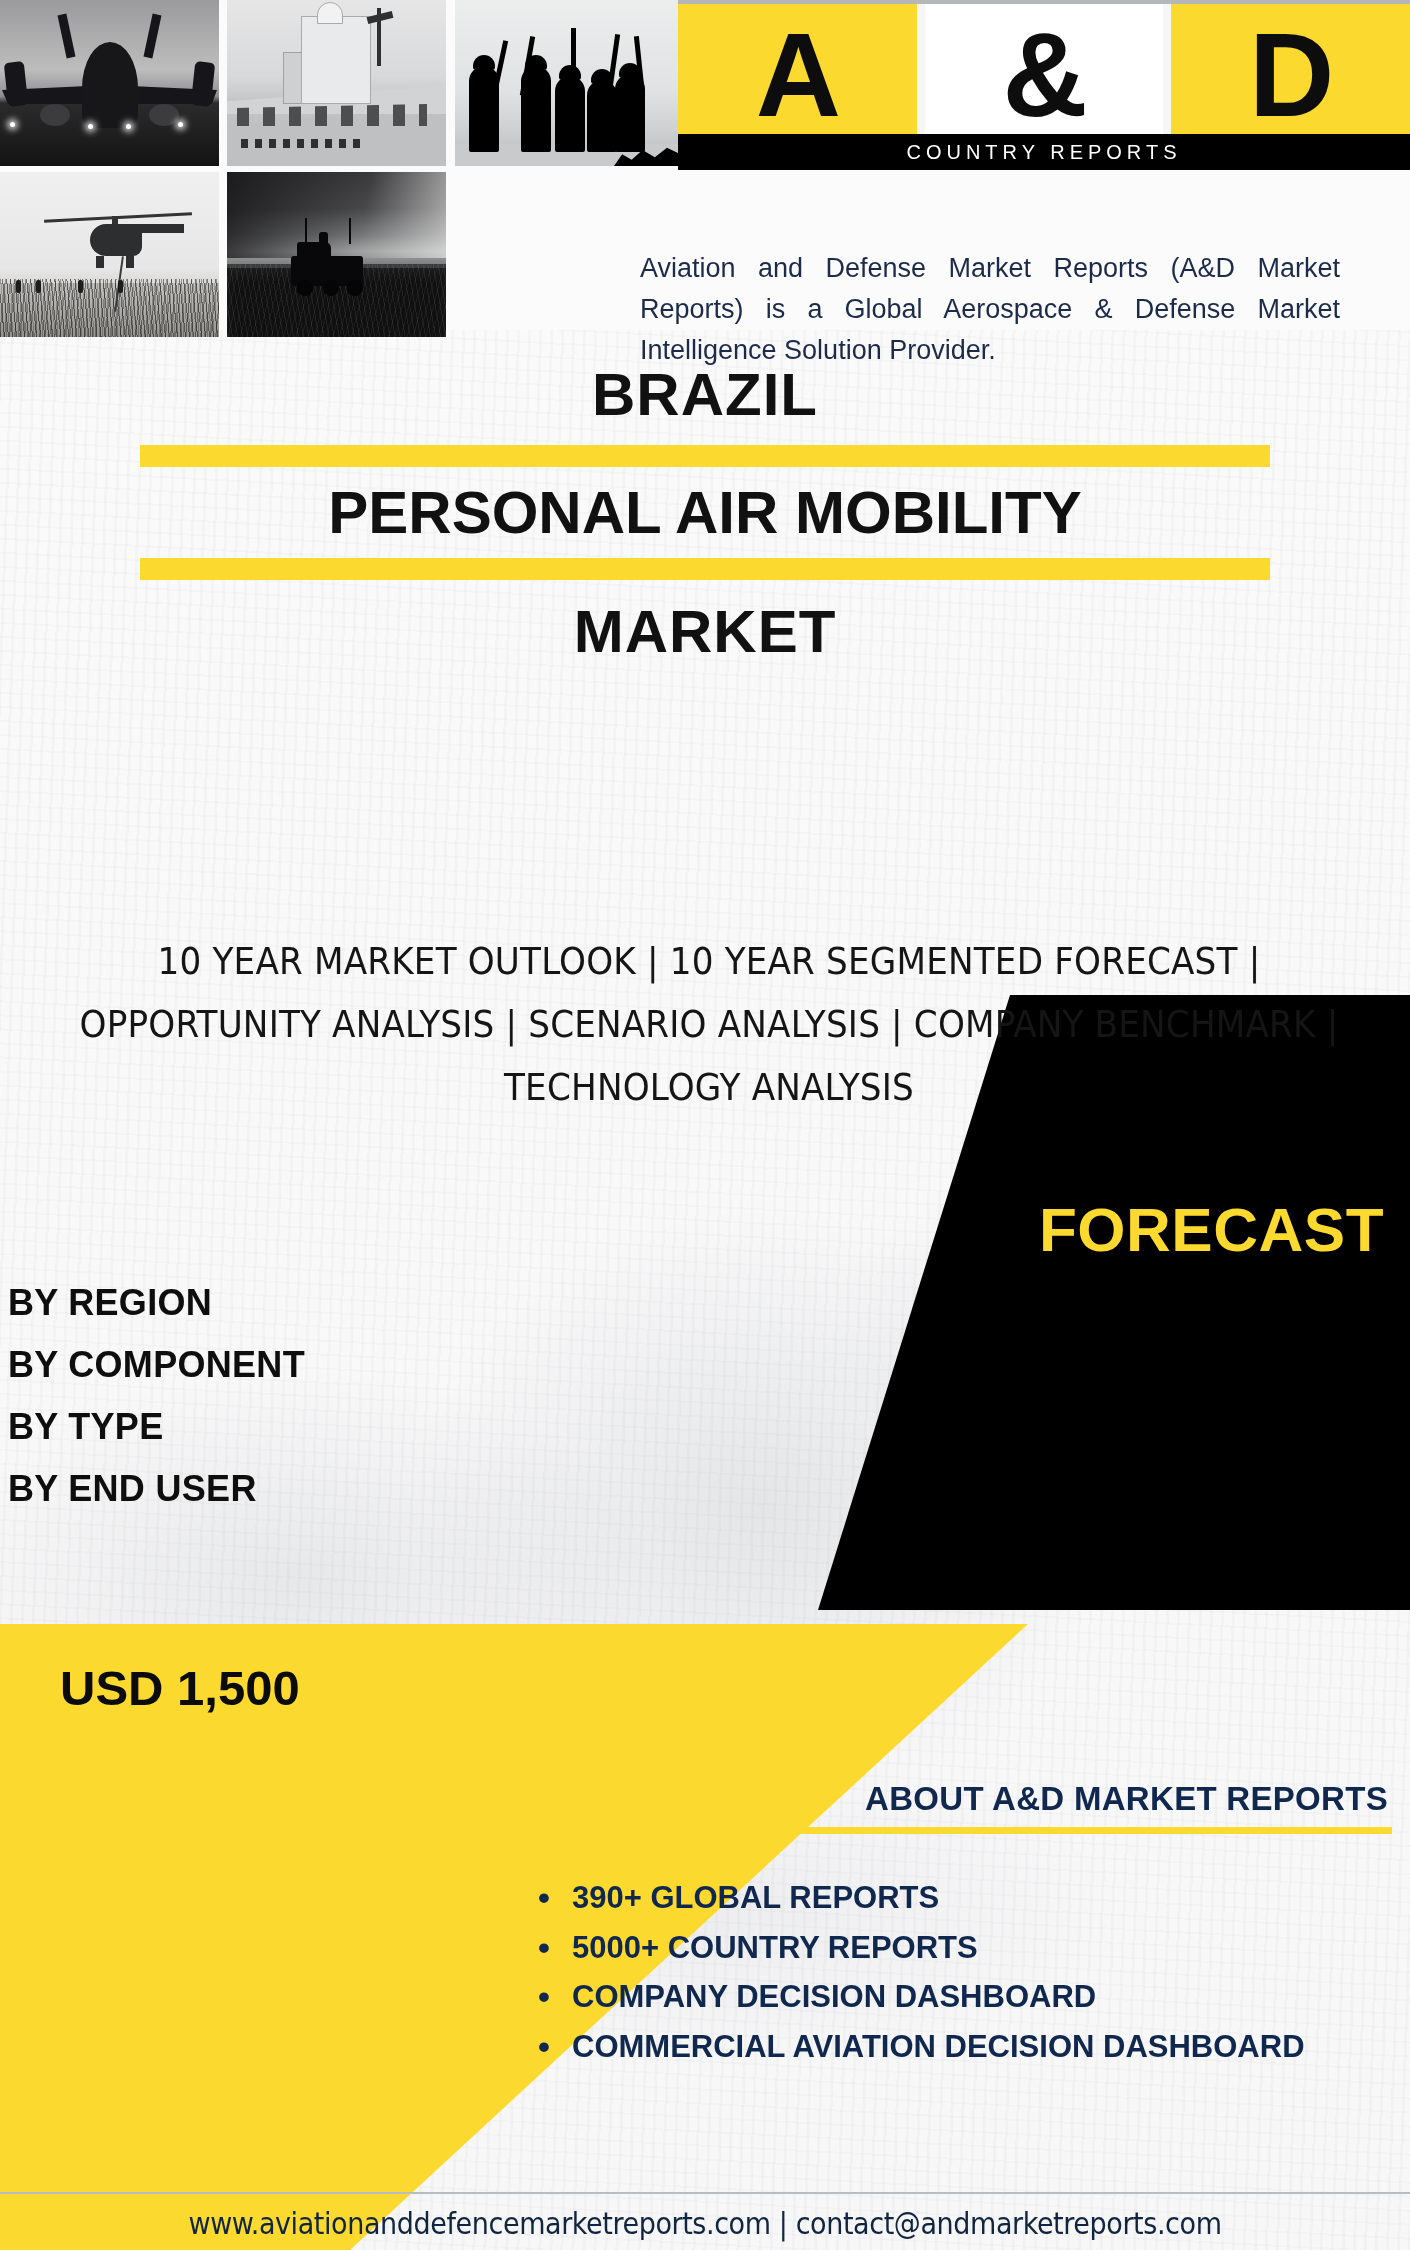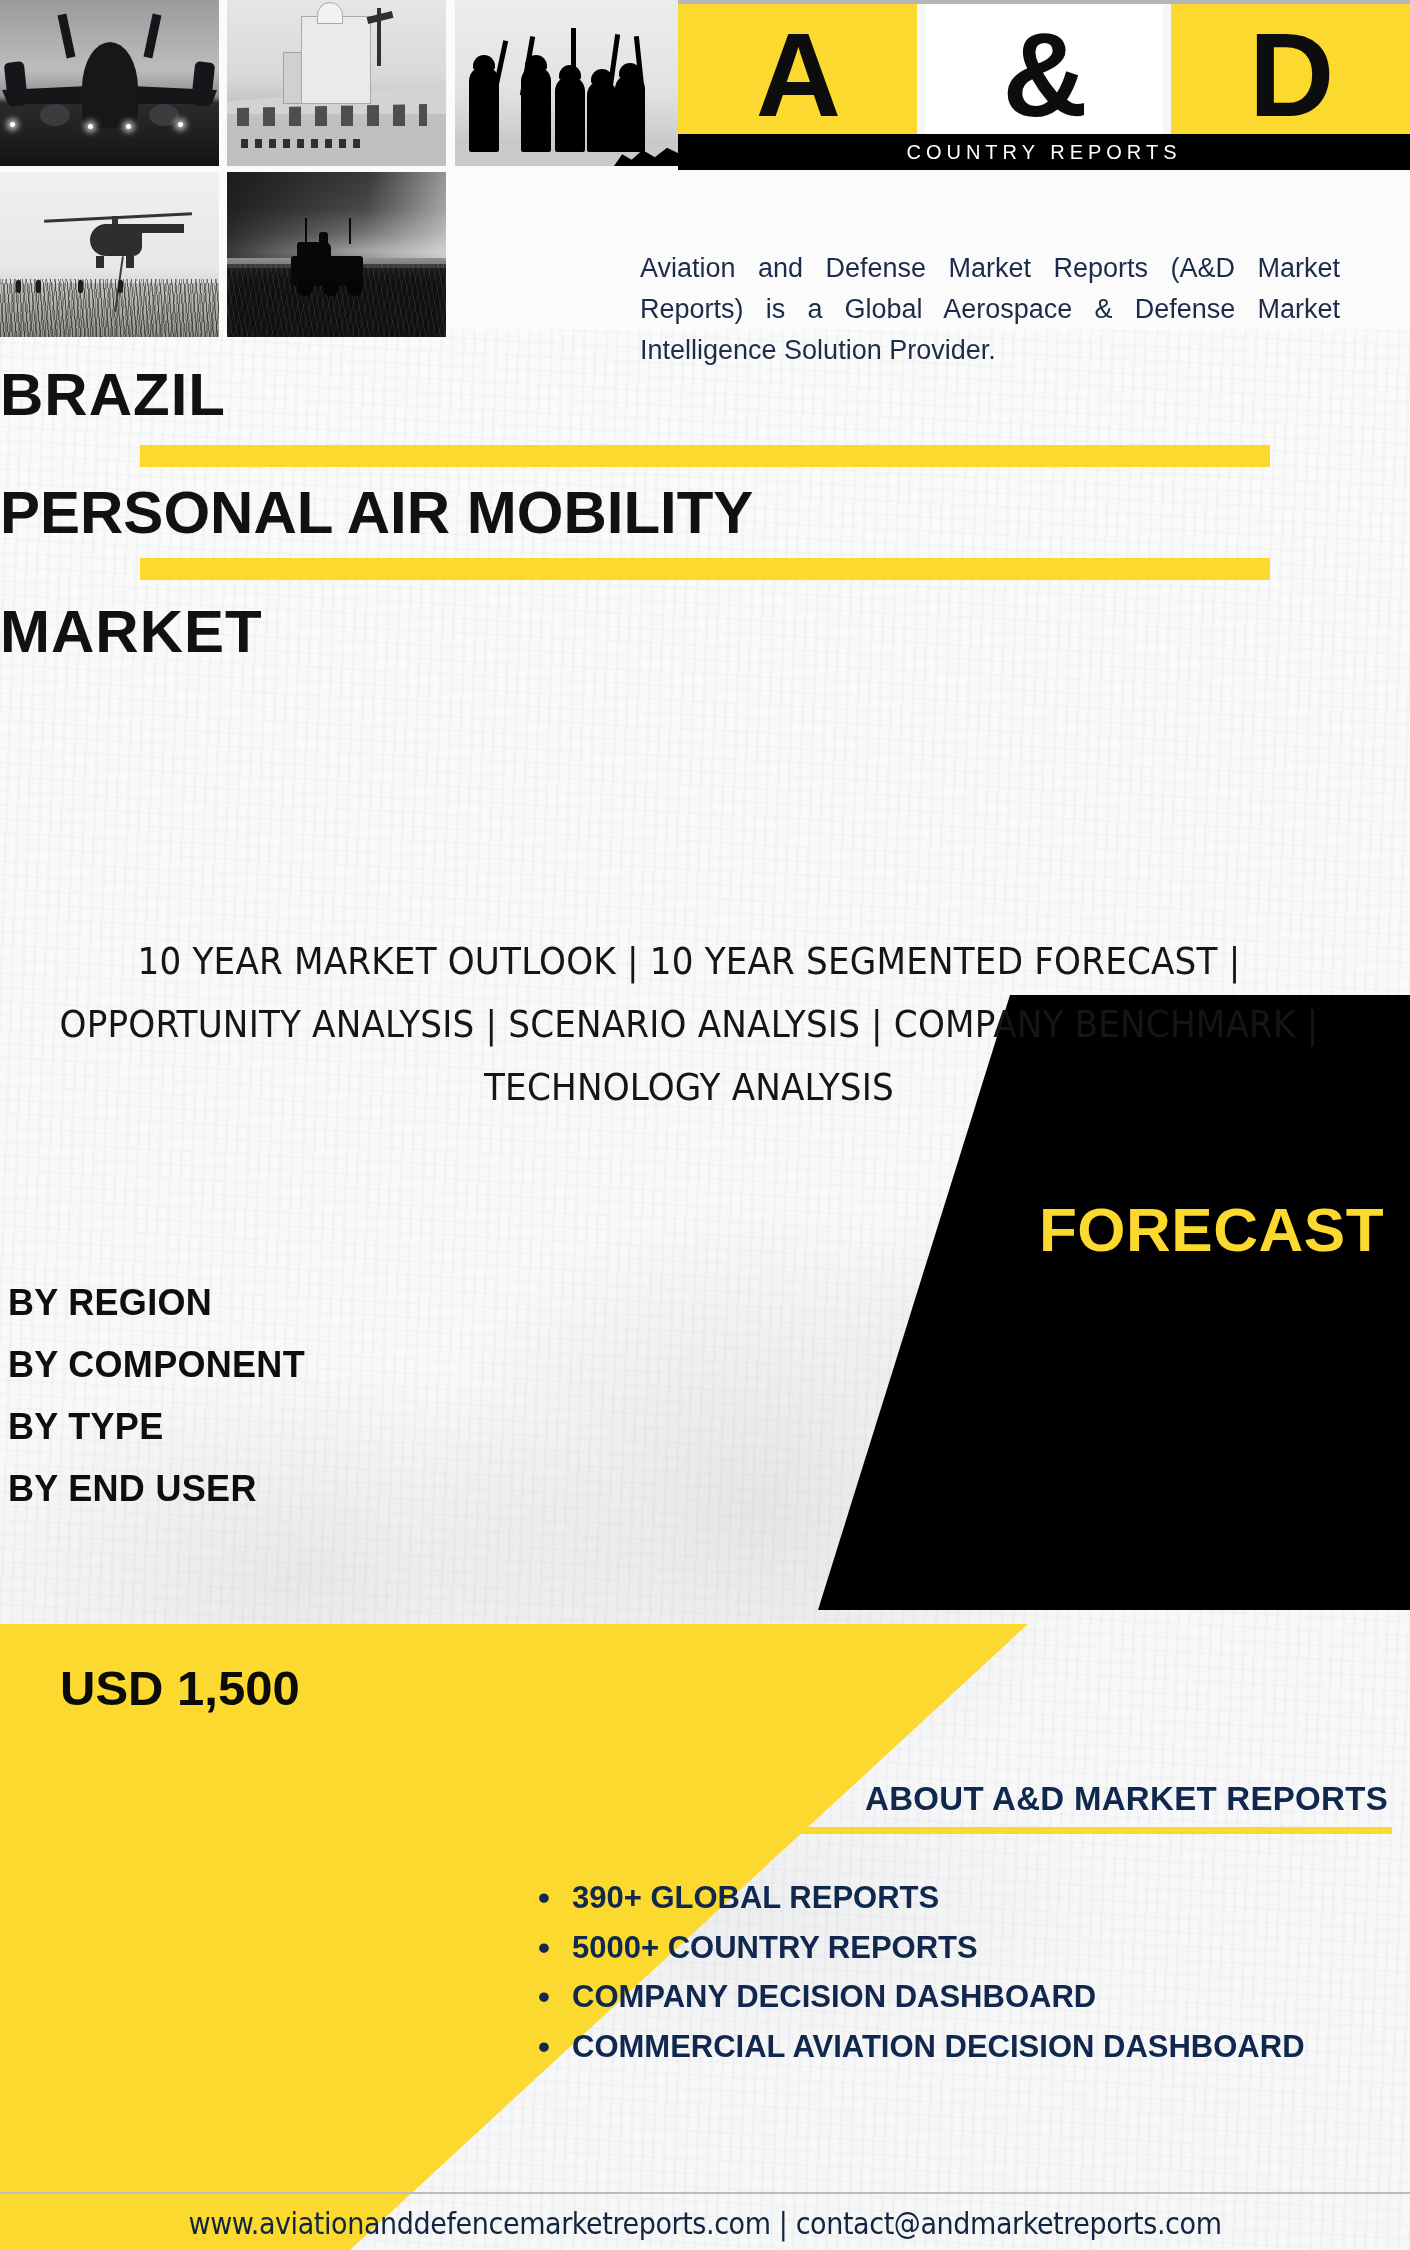--- a/index.html
+++ b/index.html
@@ -129,28 +129,28 @@
   .logo-bar{ position:absolute; left:0; bottom:0; width:732px; height:36px; background:#000;
     display:flex; align-items:center; justify-content:center; }
   .logo-bar span{ color:#fff; font-size:20px; letter-spacing:5px; font-weight:400; }
   .logo-topline{ position:absolute; left:0; top:0; width:732px; height:4px; background:#b5b6b7; }
 
   
   .intro{ position:absolute; left:640px; top:248px; width:700px; z-index:5;
     font-size:27px; line-height:1.52; color:#1d2b4a; text-align:justify; }
 
   
-  .titlewrap{ position:absolute; left:0; top:360px; width:1410px; z-index:5; text-align:left; }
+  .titlewrap{ position:absolute; left:0; top:360px; width:1410px; z-index:5; text-align:center; }
   .t-country{ font-size:60px; font-weight:bold; letter-spacing:1px; color:#111; line-height:1.18; }
   .ybar{ height:22px; background:#fcd92e; margin:14px 140px; }
   .t-main{ font-size:60px; font-weight:bold; letter-spacing:0px; color:#111; line-height:1.05; }
   .t-market{ font-size:60px; font-weight:bold; letter-spacing:1px; color:#111; line-height:1.25; }
 
   
-  .subtitle{ position:absolute; left:14px; top:930px; width:1350px; z-index:6;
+  .subtitle{ position:absolute; left:34px; top:930px; width:1350px; z-index:6;
     text-align:center; font-size:38px; line-height:1.66; color:#151515;
     font-family:"DejaVu Sans Condensed","Liberation Sans", sans-serif; font-weight:300;
     letter-spacing:.2px; }
 
   
   .blacktri{ position:absolute; left:0; top:995px; width:1410px; height:615px; z-index:4;
     background:#000; clip-path:polygon(1010px 0, 1410px 0, 1410px 615px, 818px 615px); }
   .forecast{ position:absolute; right:26px; top:1195px; width:640px; z-index:7;
     text-align:right; color:#fcd92e; font-size:62px; font-weight:bold; line-height:1.12;
     letter-spacing:.5px; }

